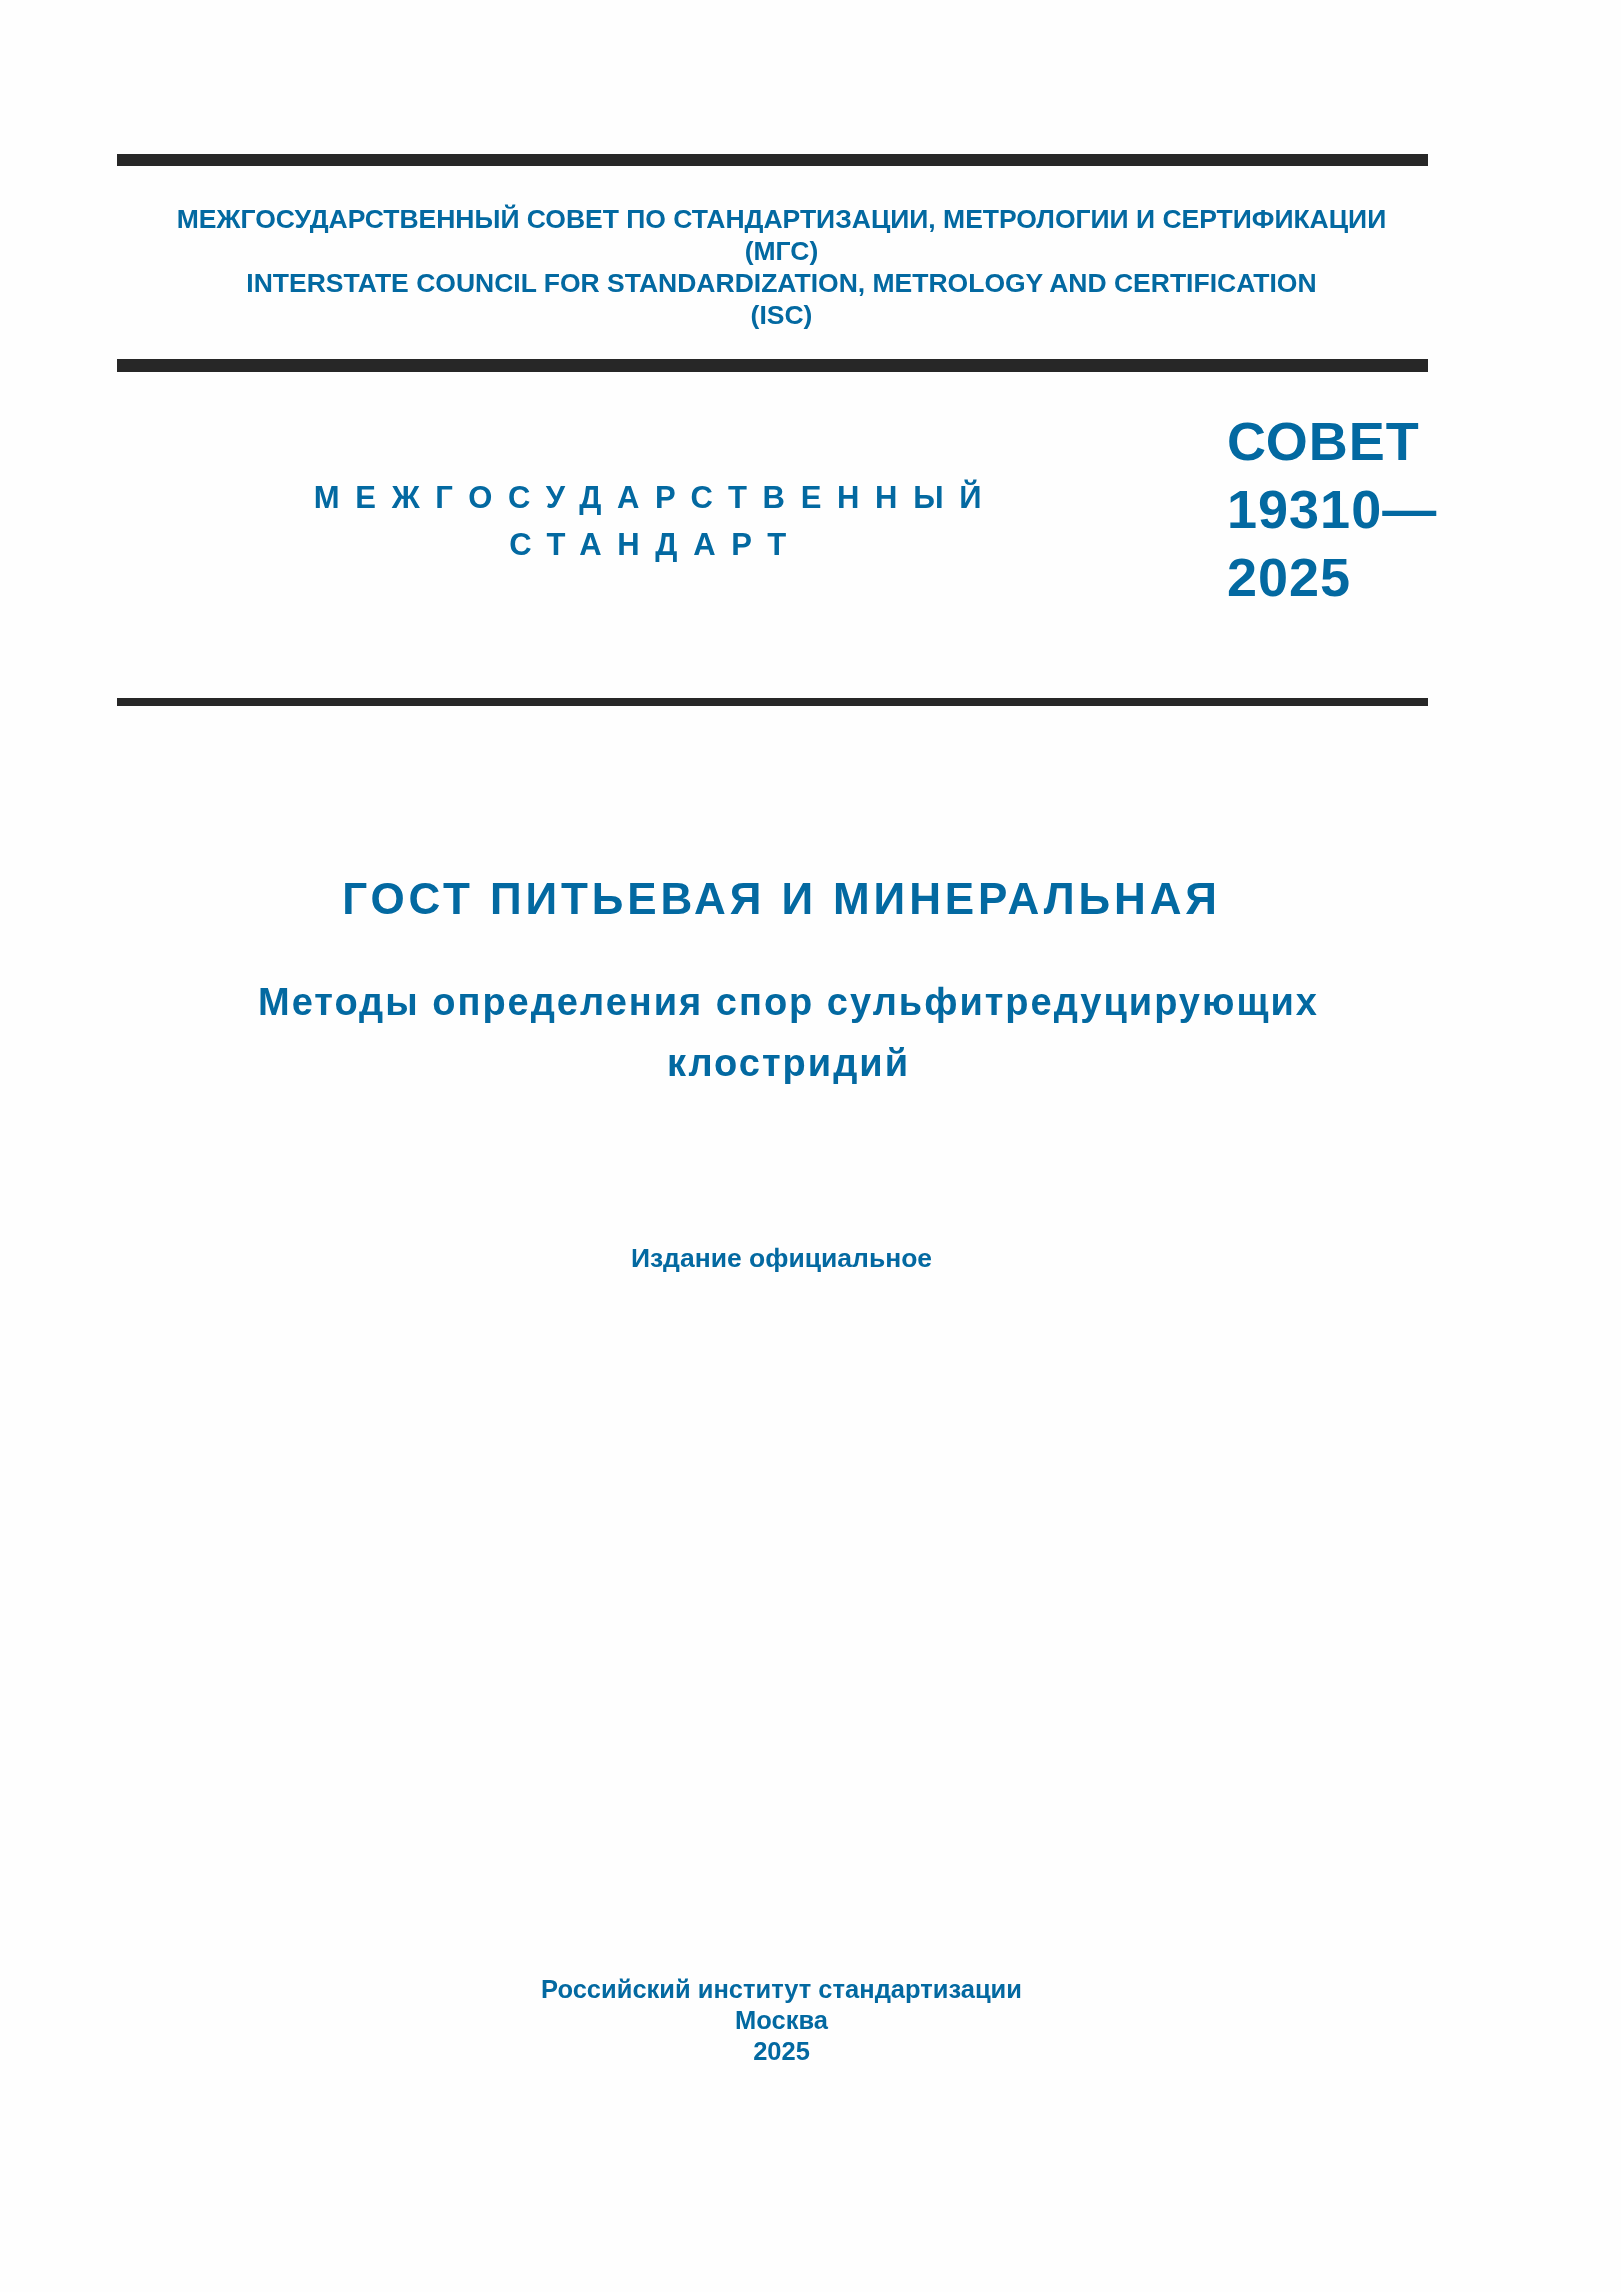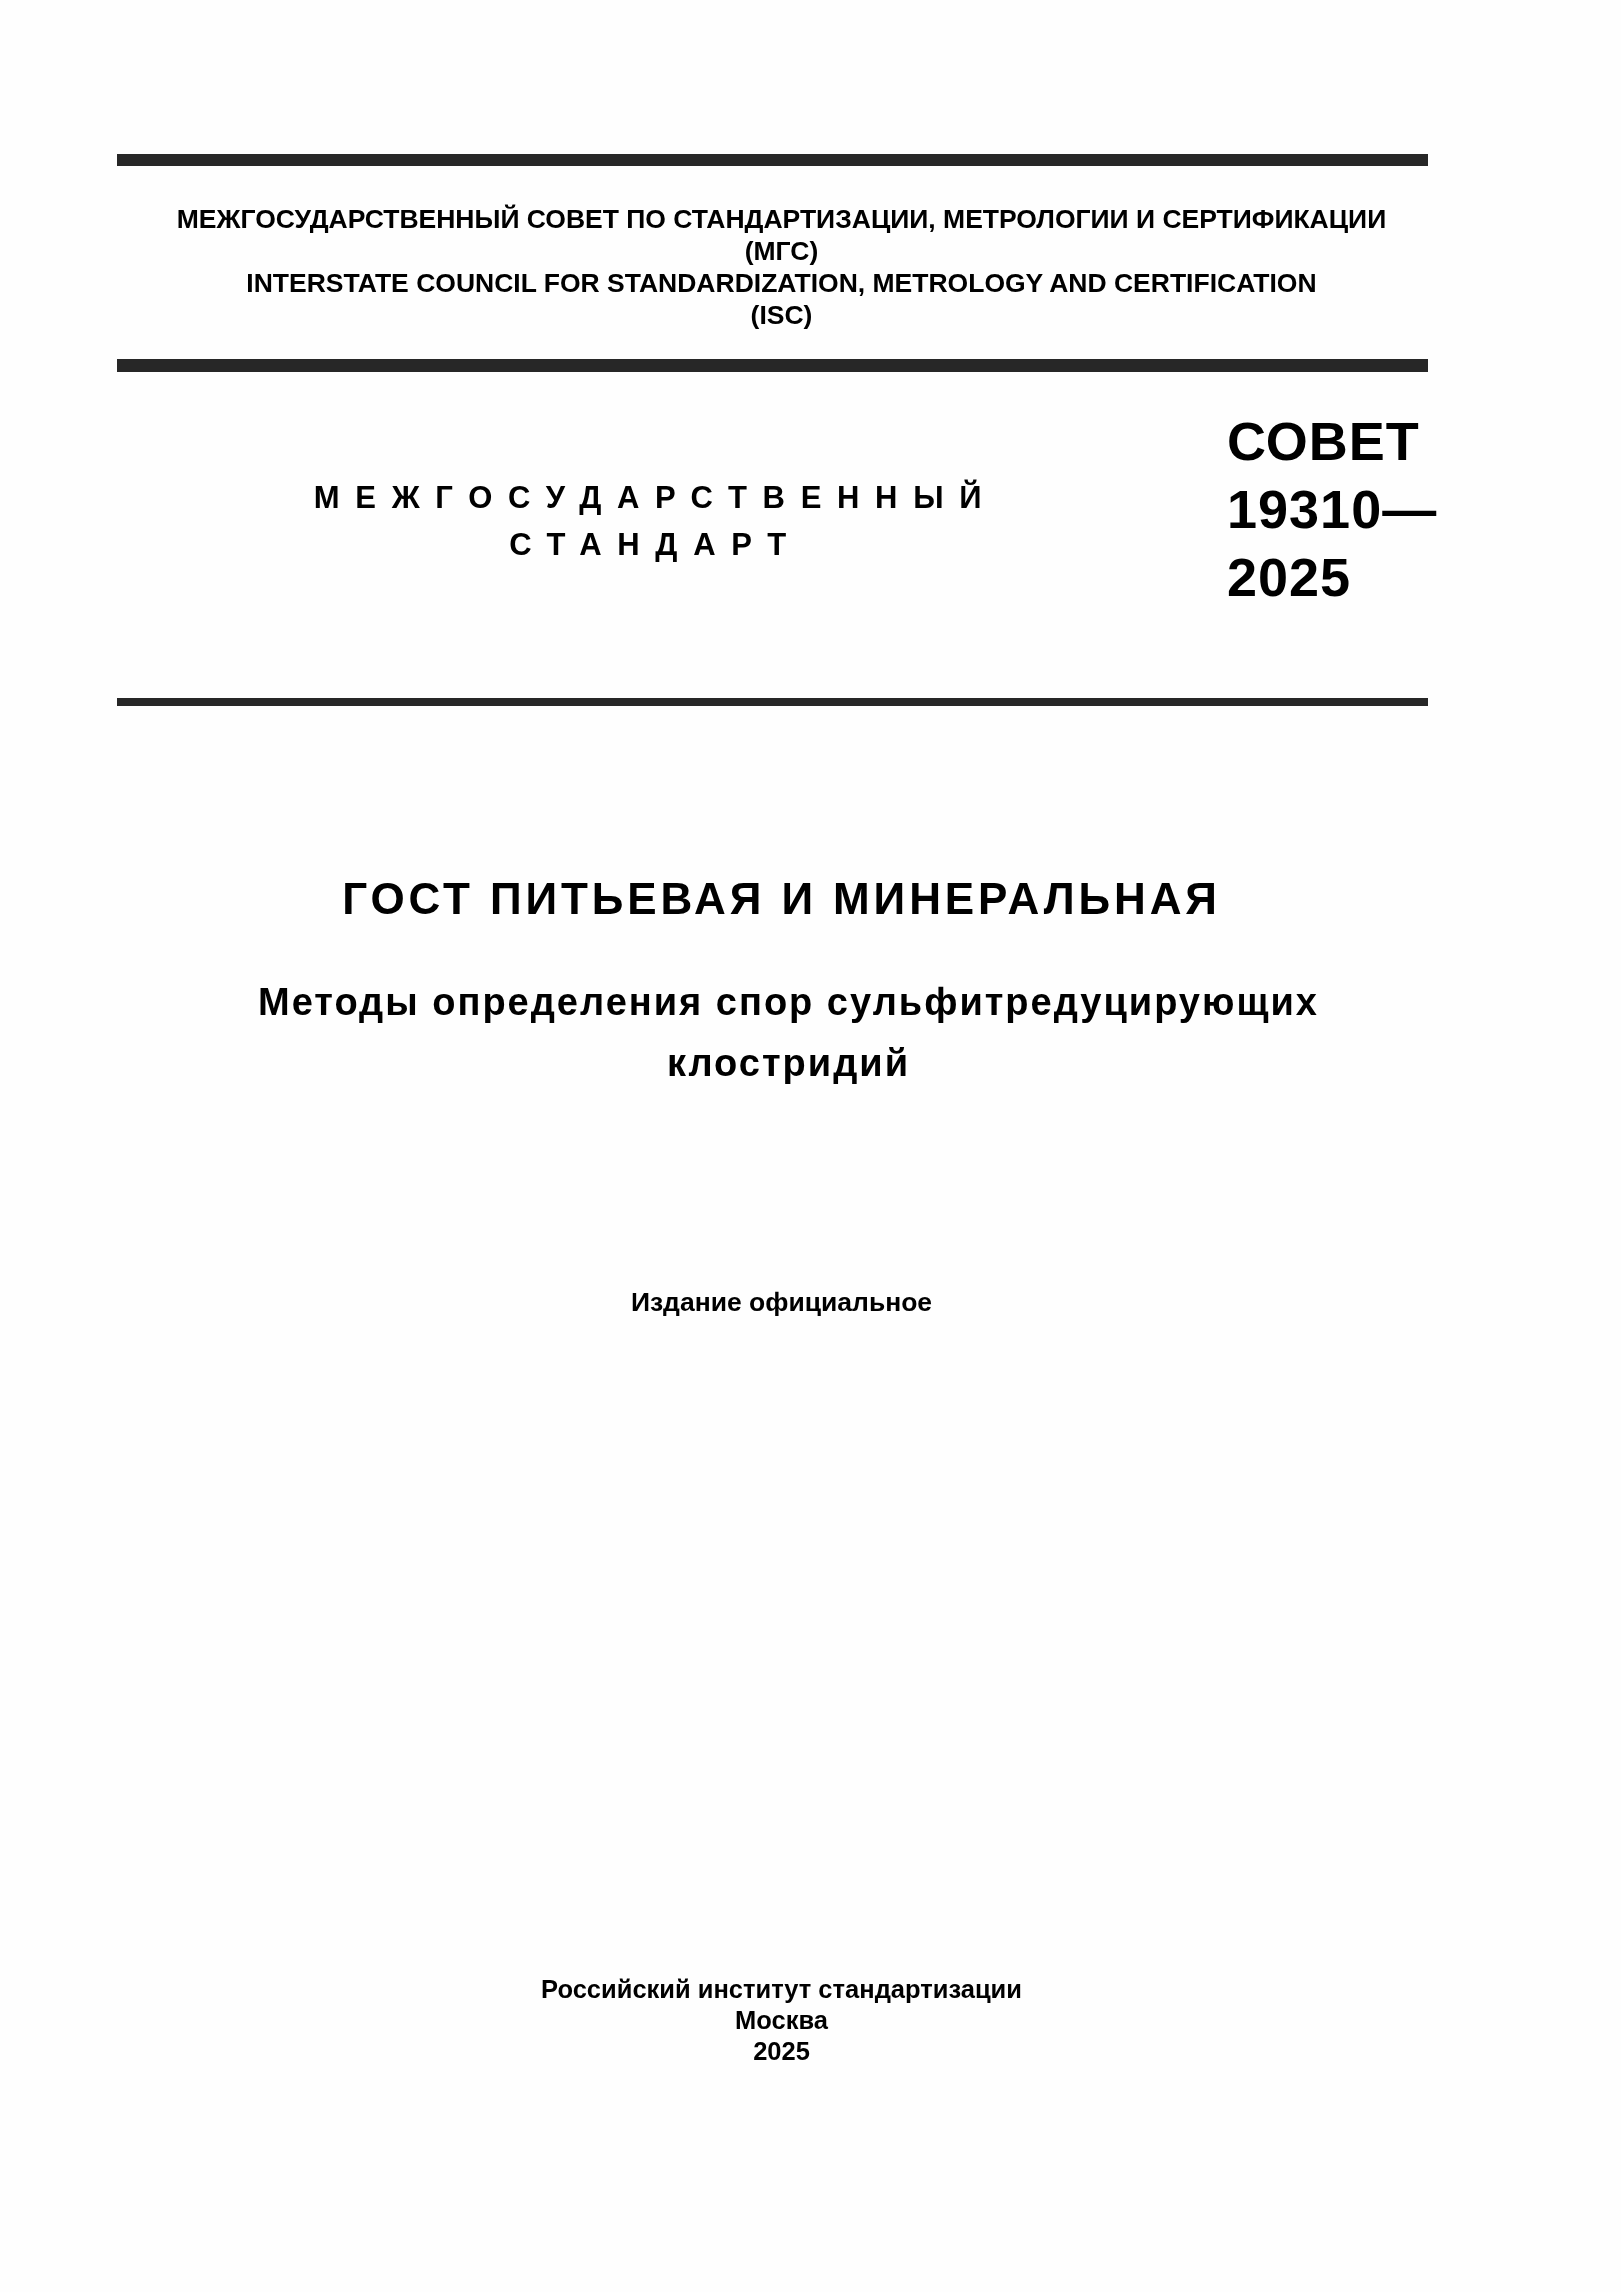--- a/index.html
+++ b/index.html
@@ -2,21 +2,21 @@
 <html><head>
 <meta charset="utf-8">
 <style>
   html, body { margin: 0; padding: 0; background: #ffffff; }
   .page {
     position: relative;
     width: 1621px;
     height: 2293px;
     background: #fefefe;
     font-family: "Liberation Sans", "DejaVu Sans", sans-serif;
-    color: #000000;
+    color: #0369a1;
     overflow: hidden;
   }
   .rule {
     position: absolute;
     left: 117px;
     width: 1311px;
     background: #272727;
   }
   .rule-top   { top: 154px; height: 11.8px; }
   .rule-mid   { top: 359px; height: 12.7px; }
@@ -80,21 +80,20 @@
   }
 
   .edition-note {
     position: absolute;
     left: 125px;
     top: 1243px;
     width: 1313px;
     text-align: center;
     font-weight: bold;
     font-size: 26.5px;
-    margin-top: 44px;
   }
 
   .imprint {
     position: absolute;
     left: 125px;
     top: 1974px;
     width: 1313px;
     text-align: center;
     font-weight: bold;
     font-size: 25.5px;

